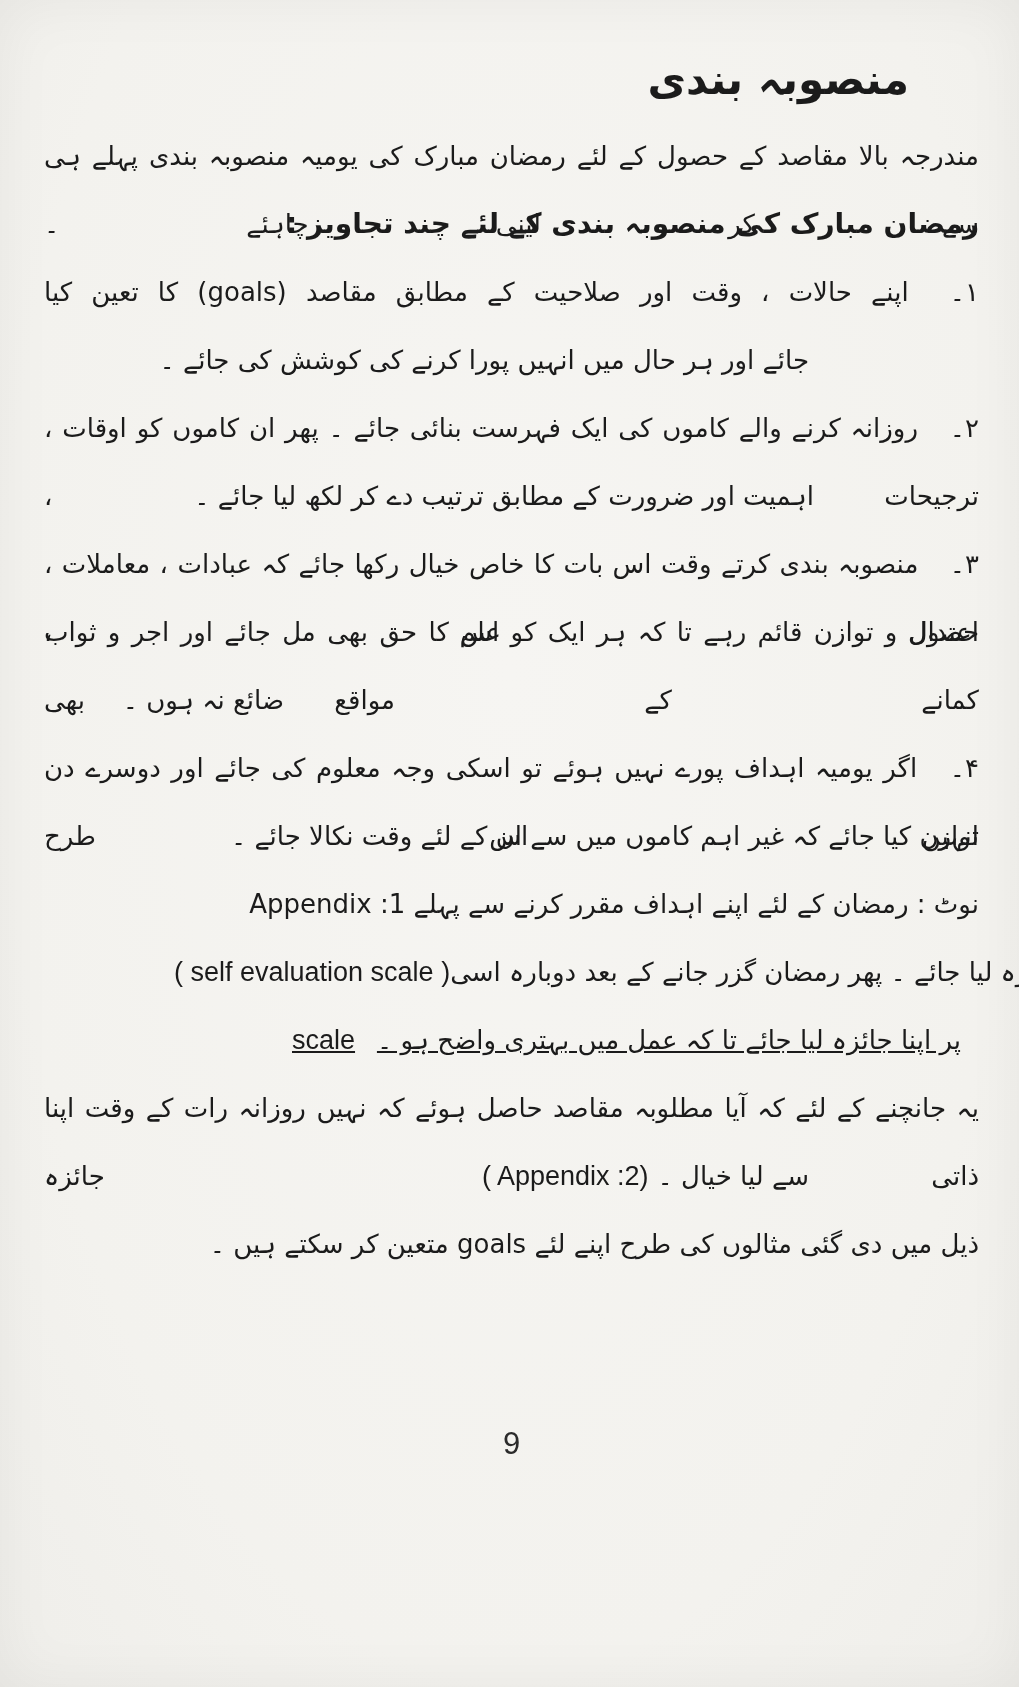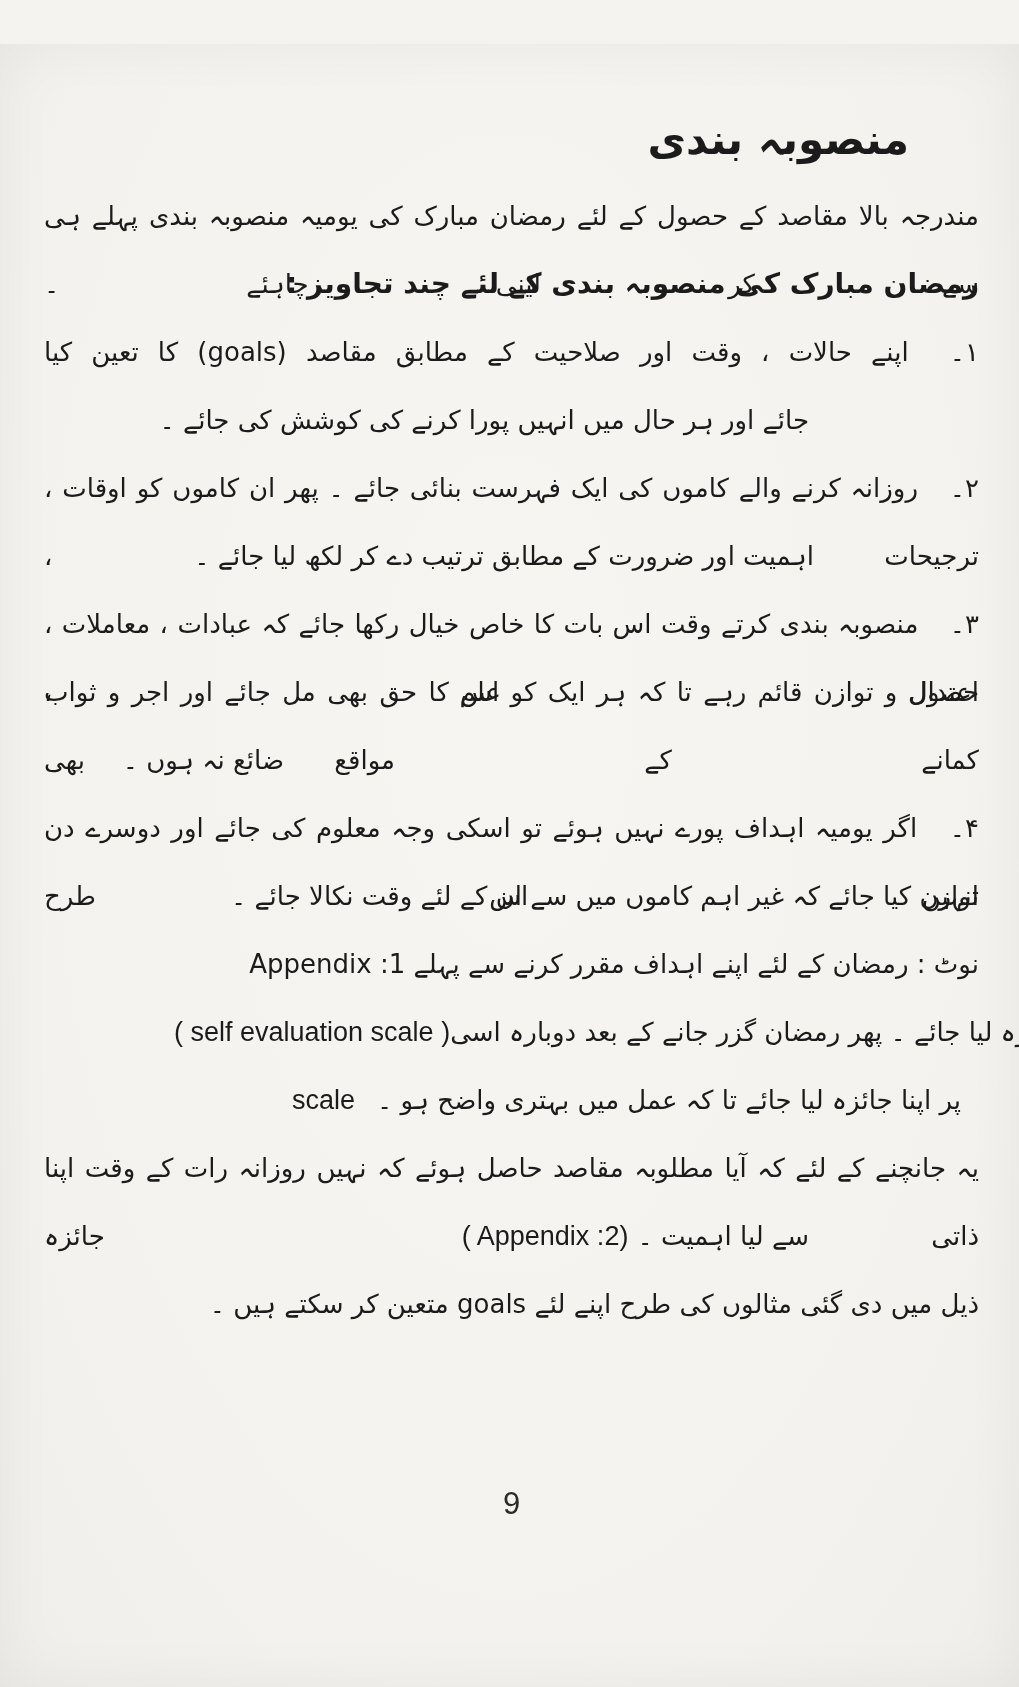--- a/index.html
+++ b/index.html
@@ -13,25 +13,24 @@
     position: relative;
     overflow: hidden;
     font-family: "DejaVu Sans", sans-serif;
   }
   .page {
     position: absolute;
     inset: 0;
     background:
       radial-gradient(ellipse at 50% 40%, #f6f5f2 0%, #f3f2ee 70%, #efeeea 100%);
     box-shadow: inset 0 0 60px rgba(0,0,0,0.05);
-    padding: 52px 40px 0 44px;
+    padding: 36px 40px 0 44px;
     box-sizing: border-box;
     direction: rtl;
     color: #1b1b1b;
-    margin-top: 44px;
   }
   .title-row {
     height: 86px;
     display: flex;
     align-items: center;
     justify-content: flex-start; 
   }
   .doc-title {
     font-size: 42px;
     font-weight: bold;
@@ -68,21 +67,21 @@
   }
   .flex-split {
     display: flex;
     direction: ltr;
     justify-content: space-between;
     align-items: center;
     white-space: nowrap;
   }
   .flex-split .urdu { direction: rtl; }
   .flex-split.note-l2 { margin-left: 130px; }
-  .flex-split.note-l3 { margin-left: 248px; margin-right: 18px; }
+  .flex-split.note-l3 { margin-left: 248px; margin-right: 18px; text-decoration: underline; }
   .flex-pack-right {
     display: flex;
     direction: ltr;
     justify-content: flex-end;
     gap: 9px;
     align-items: center;
     margin-right: 170px;
     white-space: nowrap;
   }
   .flex-pack-right .urdu { direction: rtl; }
@@ -139,20 +138,20 @@
     <span class="urdu">پر اپنا جائزہ لیا جائے ۔ پھر رمضان گزر جانے کے بعد دوبارہ اسی</span>
   </div>
   <div class="line flex-split note-l3">
     <span class="latin">scale</span>
     <span class="urdu">پر اپنا جائزہ لیا جائے تا کہ عمل میں بہتری واضح ہو ۔</span>
   </div>
 
   <div class="line fill">یہ جانچنے کے لئے کہ آیا مطلوبہ مقاصد حاصل ہوئے کہ نہیں روزانہ رات کے وقت اپنا ذاتی جائزہ</div>
   <div class="line flex-pack-right">
     <span class="latin">( Appendix :2)</span>
-    <span class="urdu">سے لیا اہمیت ۔</span>
+    <span class="urdu">سے لیا خیال ۔</span>
   </div>
 
   <div class="line">ذیل میں دی گئی مثالوں کی طرح اپنے لئے goals متعین کر سکتے ہیں ۔</div>
 
   <div class="page-number">9</div>
 
 </div>
 
 </body></html>

